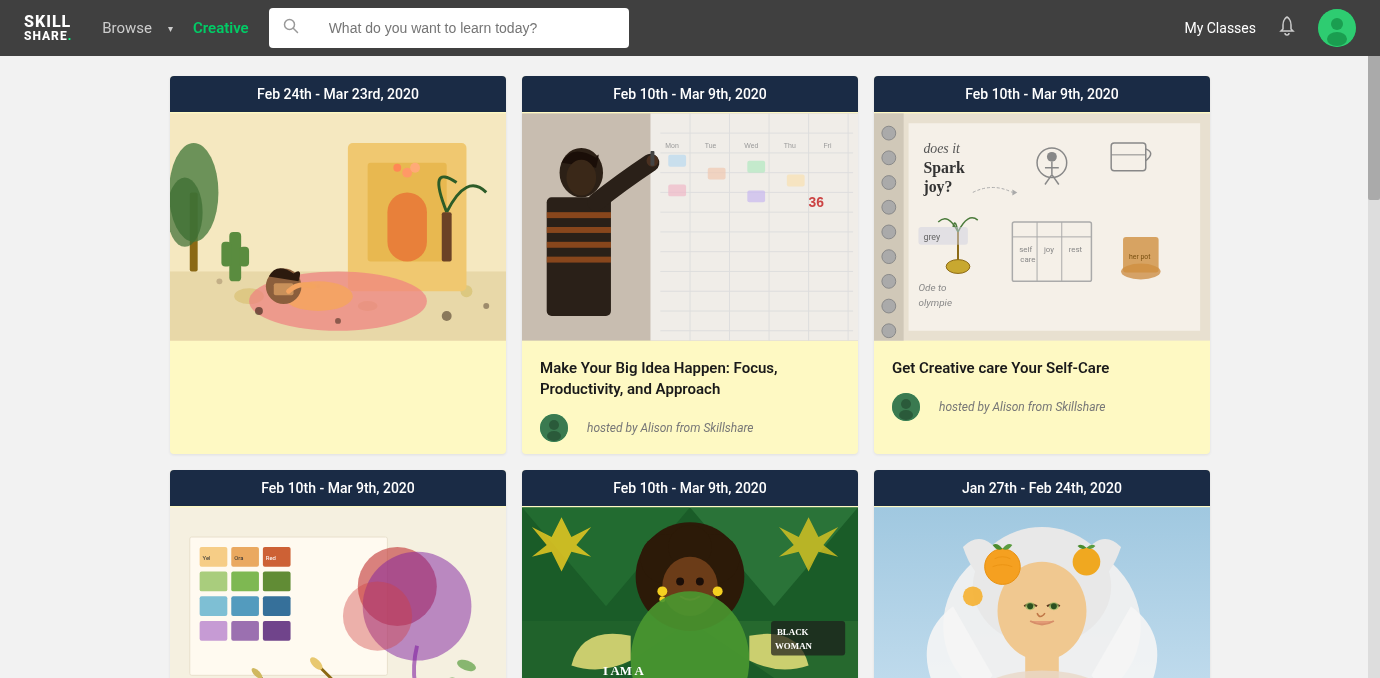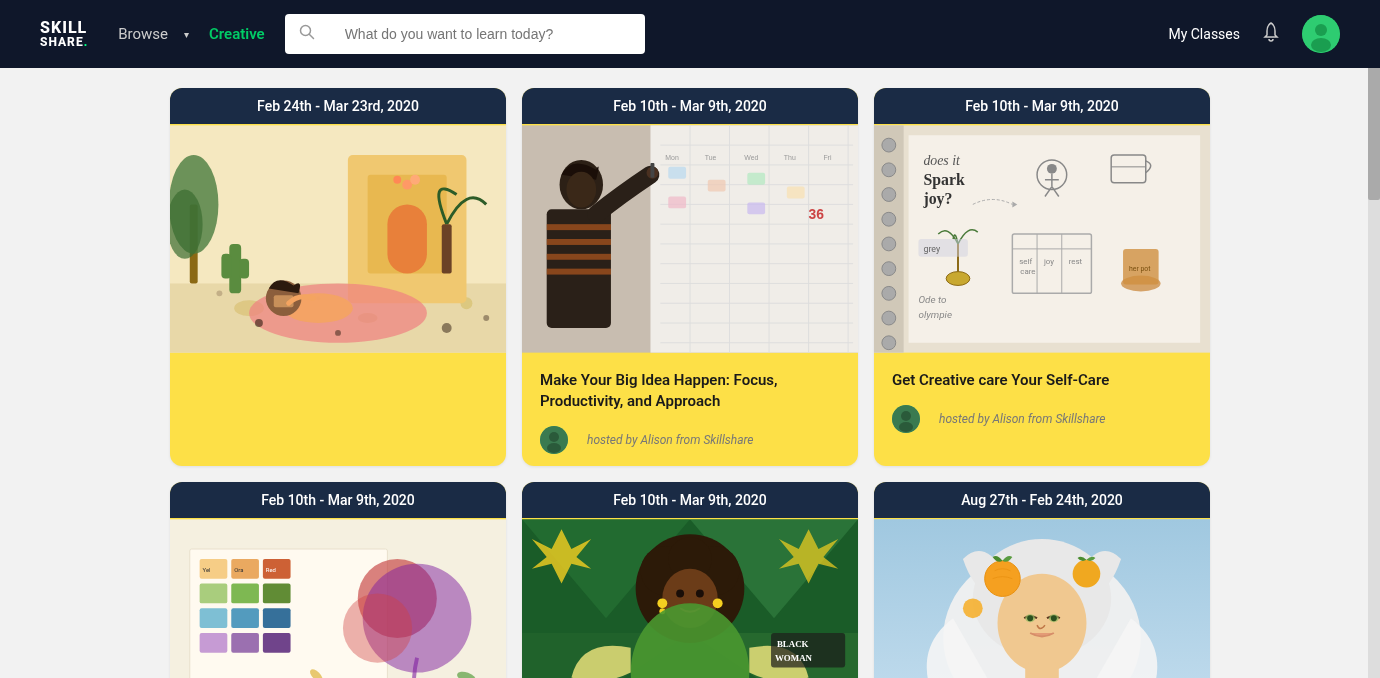--- a/index.html
+++ b/index.html
@@ -6,25 +6,25 @@
     body {
       font-family: -apple-system, BlinkMacSystemFont, 'Segoe UI', Roboto, sans-serif;
       background: #f2f2f2;
       width: 1380px;
       min-height: 678px;
       overflow-x: hidden;
     }
 
     
     .header {
-      background: #0f172a;
-      display: flex;
-      align-items: center;
-      padding: 0 40px;
-      height: 68px;
+      background: #404040;
+      display: flex;
+      align-items: center;
+      padding: 0 24px;
+      height: 56px;
       position: relative;
       z-index: 10;
     }
 
     .logo {
       display: flex;
       flex-direction: column;
       margin-right: 30px;
       cursor: pointer;
     }
@@ -156,22 +156,22 @@
       padding: 20px 170px;
     }
 
     .workshops-grid {
       display: grid;
       grid-template-columns: repeat(3, 1fr);
       gap: 16px;
     }
 
     .workshop-card {
-      background: #fde047;
-      border-radius: 12px;
+      background: #fef9c3;
+      border-radius: 4px;
       overflow: hidden;
       cursor: pointer;
       box-shadow: 0 1px 3px rgba(0,0,0,0.08);
     }
 
     .card-date-banner {
       background: #1a2b45;
       color: #fff;
       text-align: center;
       padding: 10px 16px;
@@ -582,21 +582,21 @@
           <text x="258" y="129" font-size="9" fill="#fff" font-family="serif" font-weight="bold">BLACK</text>
           <text x="256" y="143" font-size="9" fill="#fff" font-family="serif" font-weight="bold">WOMAN</text>
 
           <circle cx="60" cy="200" r="8" fill="#f5d020" opacity="0.5"></circle>
           <circle cx="290" cy="200" r="6" fill="#f5d020" opacity="0.5"></circle>
         </svg>
       </div>
     </div>
 
     <div class="workshop-card">
-      <div class="card-date-banner">Aug 27th - Feb 24th, 2020</div>
+      <div class="card-date-banner">Jan 27th - Feb 24th, 2020</div>
       <div class="card-image-container">
         <svg class="card-svg" viewBox="0 0 340 230" xmlns="http://www.w3.org/2000/svg">
 
           <rect width="340" height="230" fill="#b0d4e8"></rect>
 
           <defs>
             <linearGradient id="skyGrad" x1="0" y1="0" x2="0" y2="1">
               <stop offset="0%" stop-color="#a0c8e0"></stop>
               <stop offset="100%" stop-color="#c8e0f0"></stop>
             </linearGradient>

